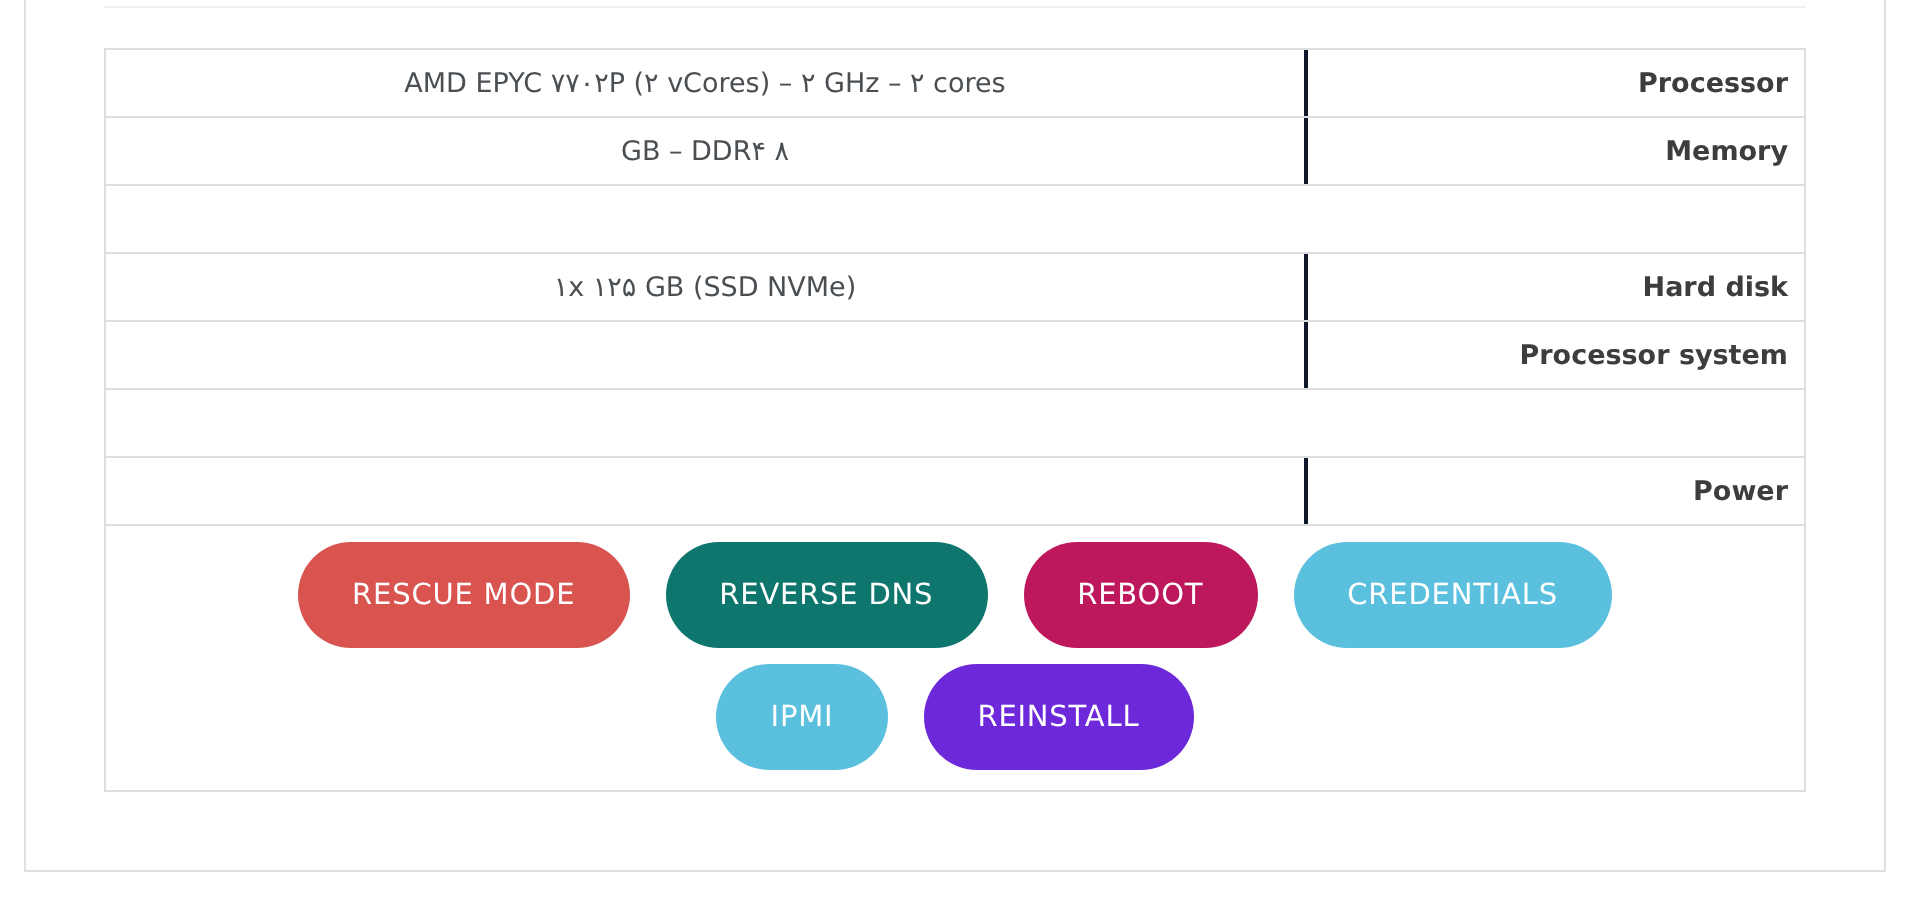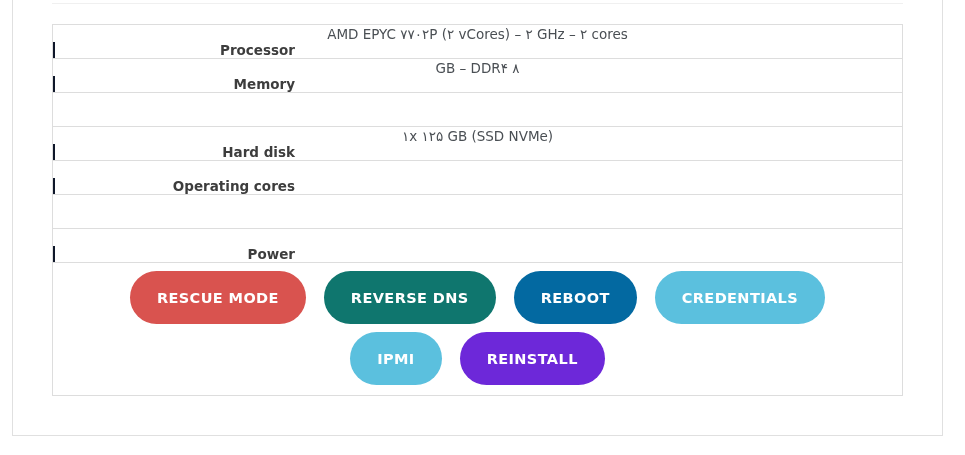--- a/index.html
+++ b/index.html
@@ -22,21 +22,20 @@
   }
   .spec-table {
     margin-top: 20px;
     border: 1px solid #ddd;
     background: #fff;
   }
   .spec-row {
     display: flex;
     height: 34px;
     border-bottom: 1px solid #ddd;
-    flex-direction: column;
   }
   .spec-value {
     flex: 1;
     display: flex; align-items: center; justify-content: center;
     font-size: 13.5px;
     color: #4a4f54;
     direction: ltr;
   }
   .spec-label {
     width: 250px;
@@ -56,21 +55,21 @@
   }
   .actions-row + .actions-row { margin-top: 8px; }
   .action-btn {
     height: 53px;
     border: none;
     border-radius: 28px;
     padding: 0 27px;
     color: #ffffff;
     font-family: "DejaVu Sans", "Liberation Sans", sans-serif;
     font-size: 14.5px;
-    font-weight: bold;
+    font-weight: normal;
     letter-spacing: 0.4px;
     cursor: pointer;
   }
 </style>
 </head>
 <body>
 
 <div class="card">
   <div class="content">
 
@@ -90,37 +89,37 @@
         <div class="spec-value"></div>
       </div>
 
       <div class="spec-row">
         <div class="spec-value">۱x ۱۲۵ GB (SSD NVMe)</div>
         <div class="spec-label">Hard disk</div>
       </div>
 
       <div class="spec-row">
         <div class="spec-value"></div>
-        <div class="spec-label">Operating cores</div>
+        <div class="spec-label">Processor system</div>
       </div>
 
       <div class="spec-row">
         <div class="spec-value"></div>
       </div>
 
       <div class="spec-row">
         <div class="spec-value"></div>
         <div class="spec-label">Power</div>
       </div>
 
       <div class="actions">
         <div class="actions-row">
           <button class="action-btn" style="background-color: rgb(217, 83, 79);">RESCUE MODE</button>
           <button class="action-btn" style="background-color: #0f766e;">REVERSE DNS</button>
-          <button class="action-btn" style="background-color: #0369a1;">REBOOT</button>
+          <button class="action-btn" style="background-color: #be185d;">REBOOT</button>
           <button class="action-btn" style="background-color: rgb(91, 192, 222);">CREDENTIALS</button>
         </div>
         <div class="actions-row">
           <button class="action-btn" style="background-color: rgb(91, 192, 222);">IPMI</button>
           <button class="action-btn" style="background-color: #6d28d9;">REINSTALL</button>
         </div>
       </div>
 
     </div>
   </div>

